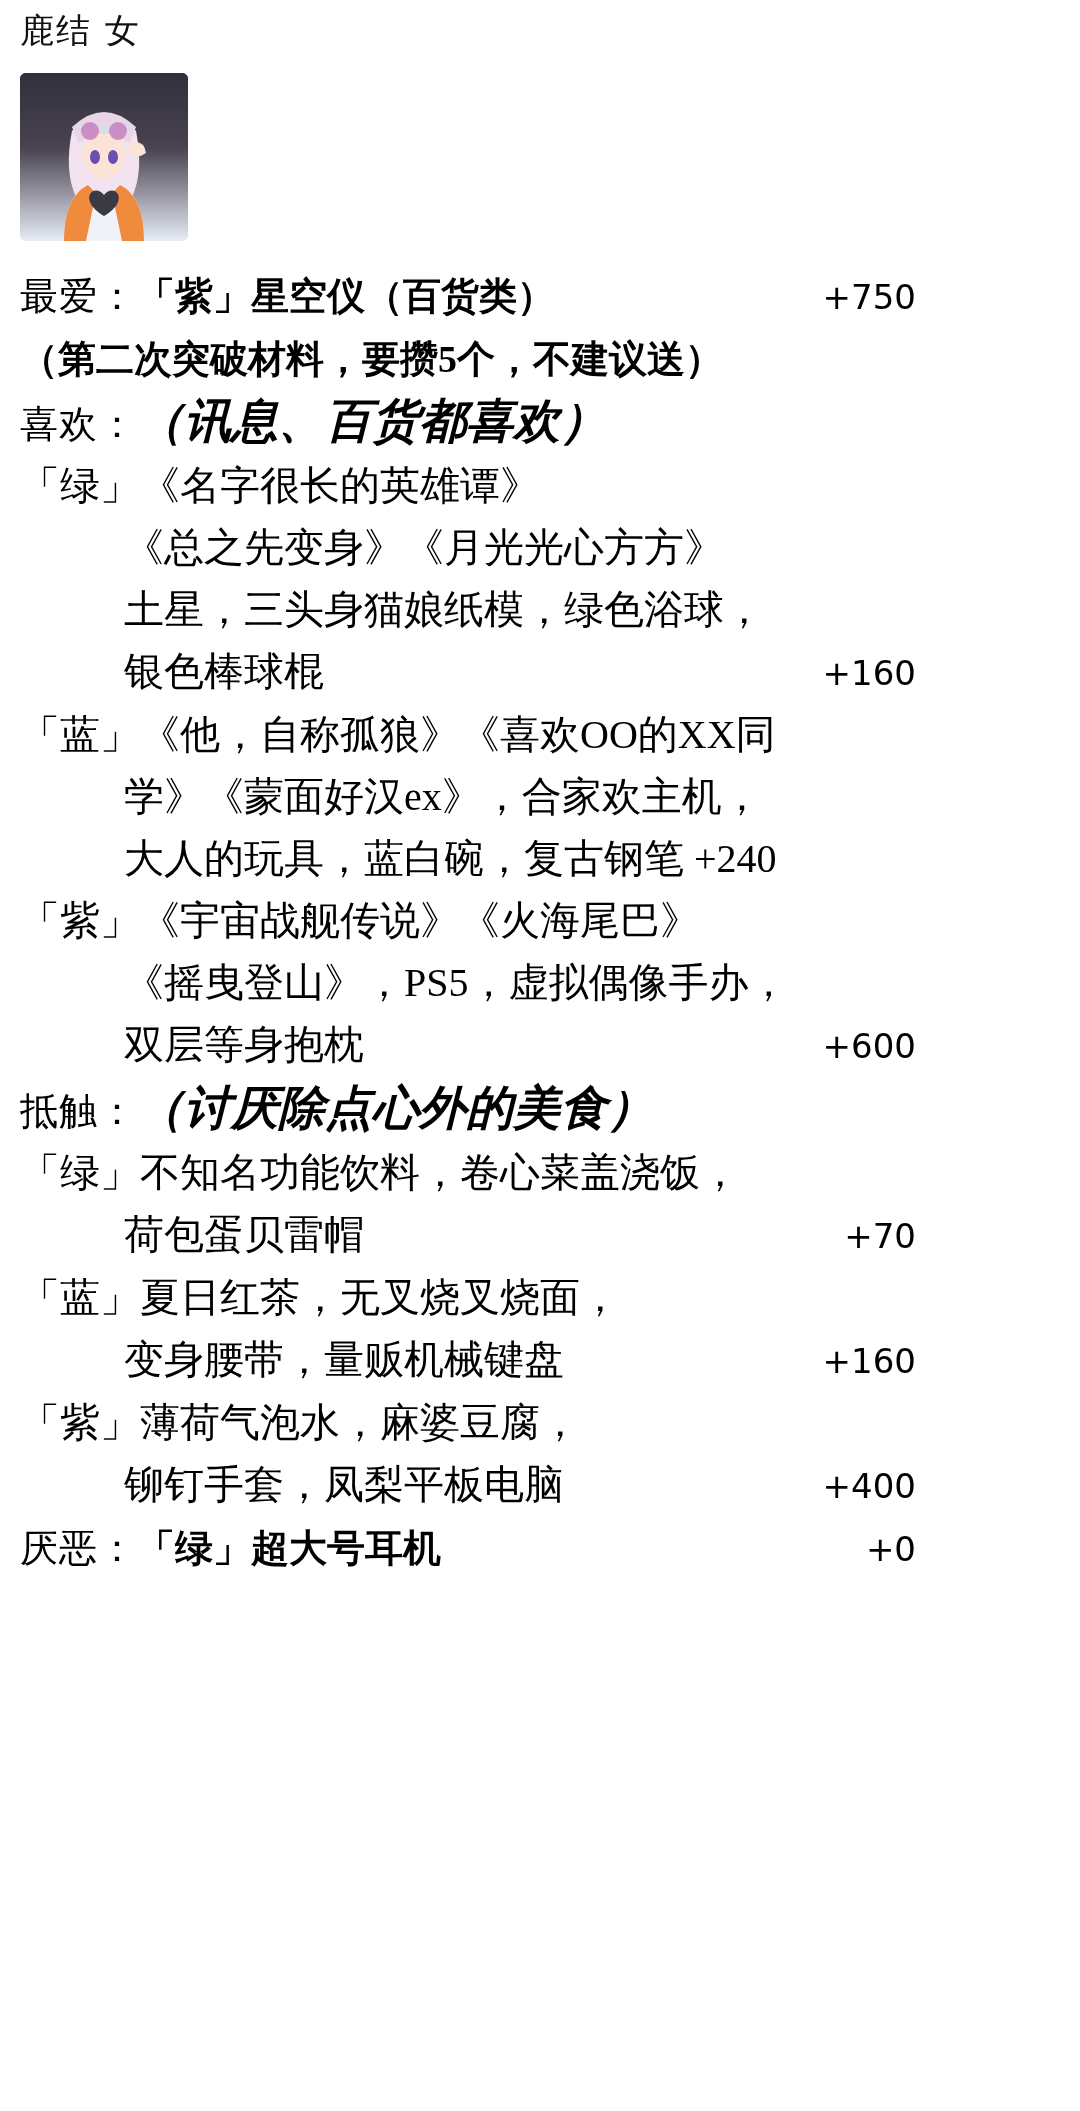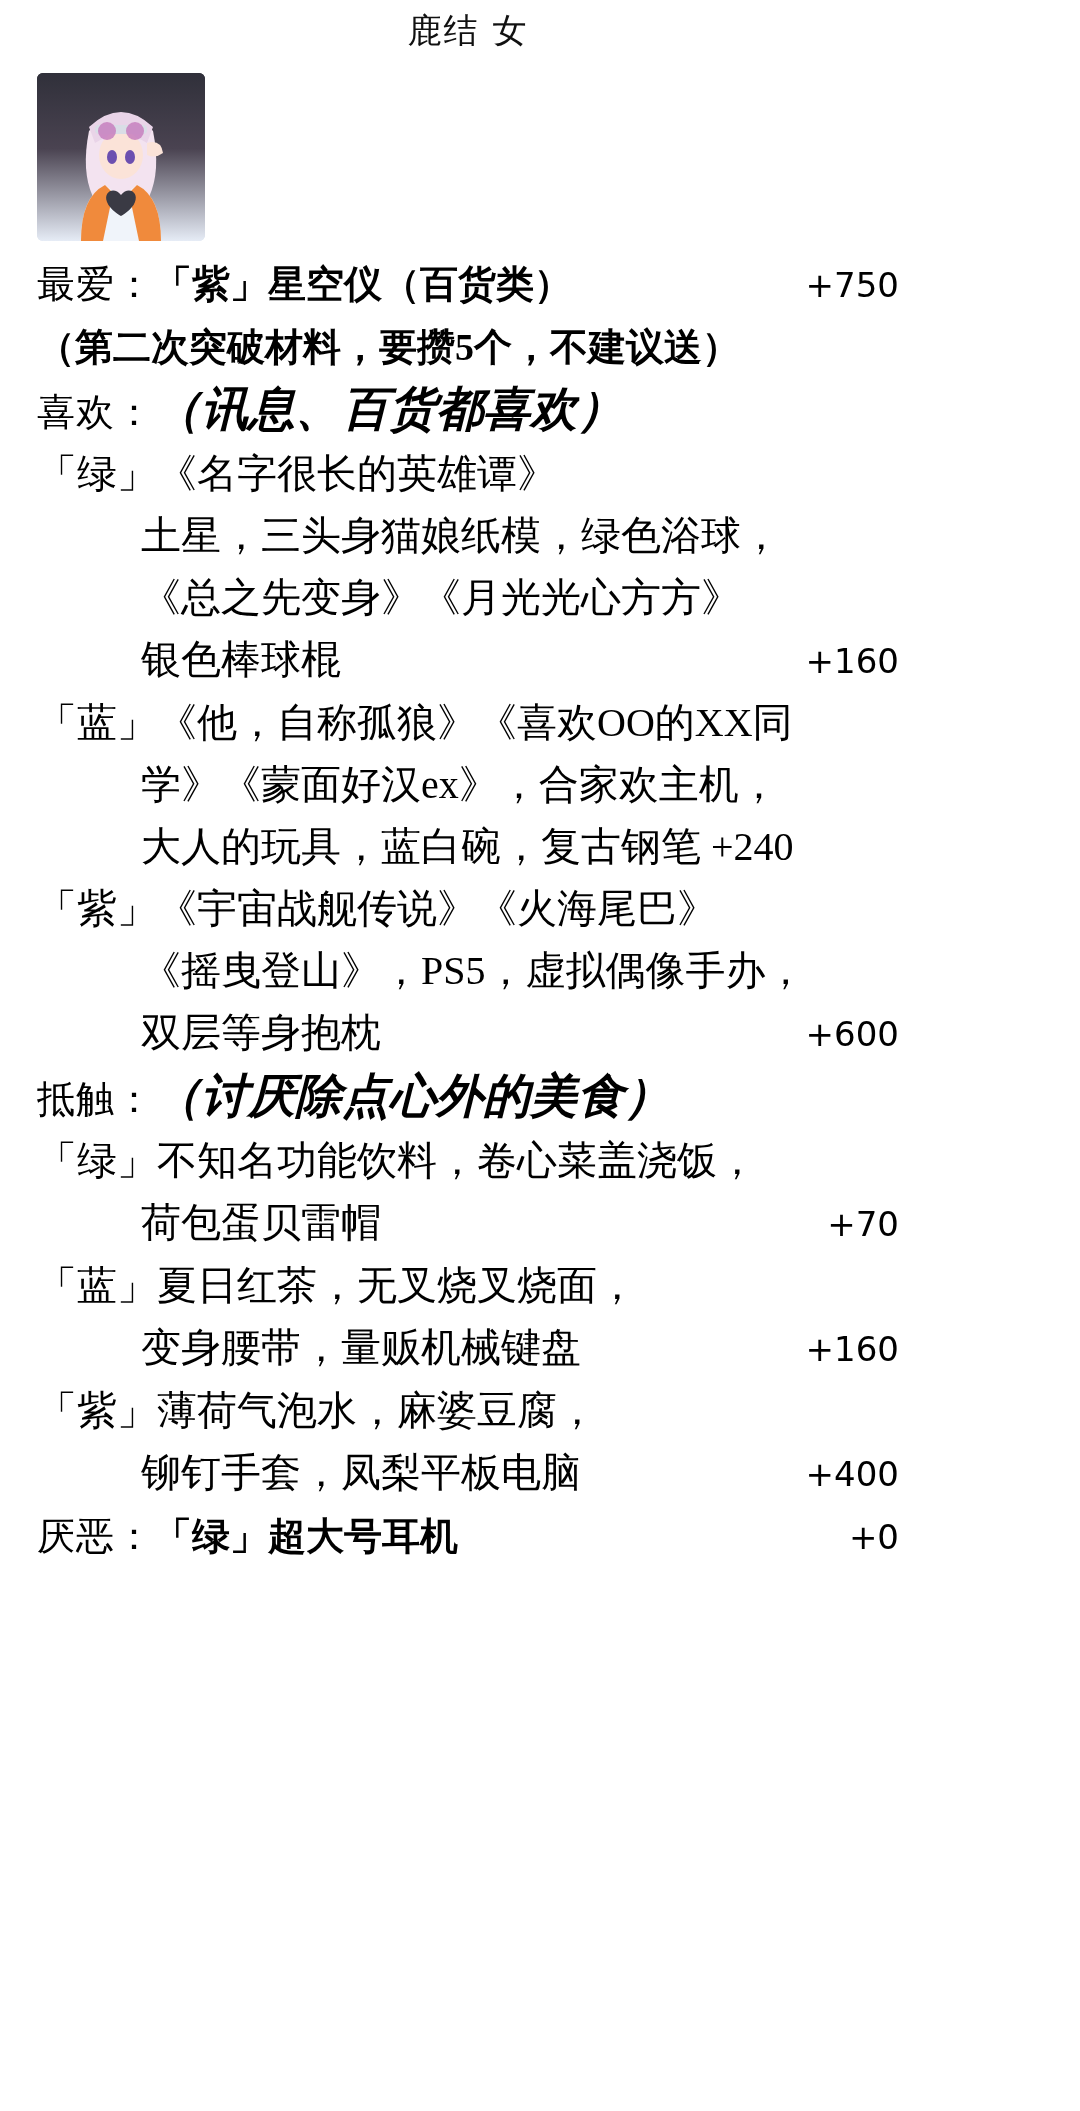--- a/index.html
+++ b/index.html
@@ -13,22 +13,21 @@
     font-family: "Liberation Serif", "DejaVu Serif", serif;
     color: #000000;
     overflow: hidden;
   }
   .page {
     position: relative;
     width: 936px;
     height: 2111px;
     background: #ffffff;
     box-sizing: border-box;
-    padding: 0 37px;
-    text-align: center;
+    padding: 0 20px;
   }
 
   .char-name {
     font-family: "DejaVu Sans", "Liberation Sans", sans-serif;
     font-size: 34px;
     line-height: 1.2;
     padding-top: 10px;
     letter-spacing: 2px;
     color: #111;
   }
@@ -41,21 +40,21 @@
   .avatar {
     width: 168px;
     height: 168px;
     border-radius: 6px;
     overflow: hidden;
     position: relative;
     background: linear-gradient(180deg,#2b2b33 0%, #3a3440 40%, #dfe6f2 100%);
   }
 
   .lines {
-    margin-top: 12px;
+    margin-top: 24px;
   }
 
   .line {
     display: flex;
     align-items: baseline;
     font-size: 40px;
     line-height: 62px;
     white-space: nowrap;
   }
   .line .txt {
@@ -148,25 +147,25 @@
       <span class="txt bold-italic">（讯息、百货都喜欢）</span>
 
     </div>
 
     <div class="line">
       <span class="tag">「绿」</span>
       <span class="txt">《名字很长的英雄谭》</span>
       <span class="val"></span>
     </div>
     <div class="line indent-2">
+      <span class="txt">《总之先变身》《月光光心方方》</span>
+      <span class="val"></span>
+    </div>
+    <div class="line indent-2">
       <span class="txt">土星，三头身猫娘纸模，绿色浴球，</span>
-      <span class="val"></span>
-    </div>
-    <div class="line indent-2">
-      <span class="txt">《总之先变身》《月光光心方方》</span>
       <span class="val"></span>
     </div>
     <div class="line indent-2">
       <span class="txt">银色棒球棍</span>
       <span class="val">+160</span>
     </div>
 
     <div class="line">
       <span class="tag">「蓝」</span>
       <span class="txt">《他，自称孤狼》《喜欢OO的XX同</span>

